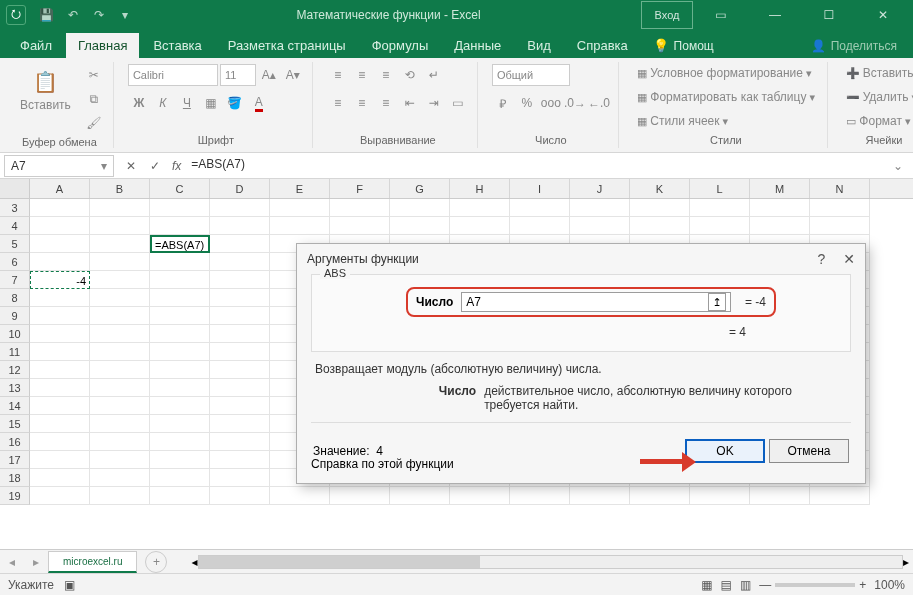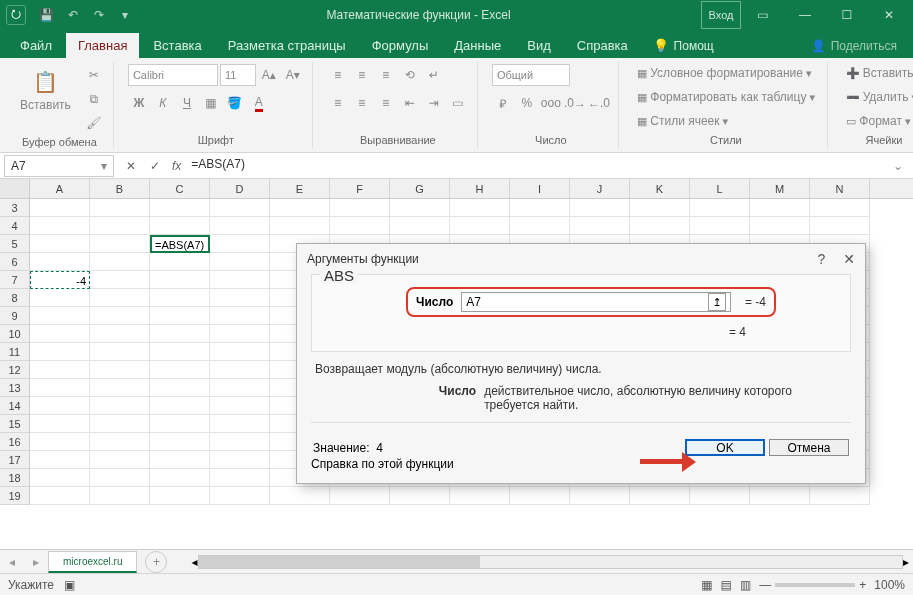--- a/index.html
+++ b/index.html
@@ -3,25 +3,25 @@
 <meta charset="utf-8">
 <style>
 *{box-sizing:border-box;margin:0;padding:0;font-family:"Segoe UI",Tahoma,sans-serif;font-size:12px}
 body{background:#fff;width:913px;height:611px;overflow:hidden;position:relative}
 .titlebar{height:30px;background:#0f7a4a;display:flex;align-items:center;color:#fff}
 .titlebar .autosave{width:20px;height:20px;border:1px solid #4fa87a;border-radius:3px;margin:0 6px;display:flex;align-items:center;justify-content:center;font-size:12px}
 .titlebar .qat{display:flex;gap:4px;margin-left:4px}
 .titlebar .qat span{width:22px;height:22px;display:flex;align-items:center;justify-content:center;opacity:.7}
 .titlebar .title{flex:1;text-align:center;color:#cfe8da;font-size:12px}
 .titlebar .rbtns{display:flex;gap:2px;margin-right:4px}
-.titlebar .rbtns span{width:40px;height:28px;display:flex;align-items:center;justify-content:center;opacity:.8}
+.titlebar .rbtns span{width:52px;height:28px;display:flex;align-items:center;justify-content:center;opacity:.8}
 .titlebar .login{border:1px solid #7fc09e;padding:1px 8px;font-size:11px;color:#fff}
 .tabs{height:28px;background:#0f7a4a;display:flex;align-items:flex-end;color:#fff;padding:0 8px;gap:2px}
 .tab{padding:5px 12px;cursor:pointer;font-size:13px;color:#d8efe2}
-.tab.active{background:#f3f3f3;color:#7f1d1d}
+.tab.active{background:#f3f3f3;color:#14532d}
 .share{margin-left:auto;display:flex;align-items:center;gap:4px;padding:5px 8px;color:#9ecbb2}
 .ribbon{height:95px;background:#f3f3f3;border-bottom:1px solid #d6d6d6;display:flex;padding:4px 6px;gap:6px}
 .group{border-right:1px solid #e0e0e0;padding:2px 8px;position:relative;display:flex;flex-direction:column}
 .group .gbody{flex:1;display:flex;align-items:flex-start;gap:6px}
 .group .glabel{text-align:center;font-size:11px;color:#666;padding-top:2px}
 .btn{display:flex;align-items:center;gap:3px;padding:2px 4px;color:#888;font-size:11px;white-space:nowrap}
 .bigbtn{display:flex;flex-direction:column;align-items:center;gap:2px;padding:4px 6px;color:#888}
 .bigbtn .ico{width:28px;height:28px;display:flex;align-items:center;justify-content:center;font-size:20px}
 .combo{border:1px solid #ccc;background:#fff;height:22px;padding:0 4px;display:flex;align-items:center;color:#888;font-size:11px}
 .stack{display:flex;flex-direction:column;gap:2px}
@@ -52,34 +52,34 @@
 .hsb .thumb{position:absolute;left:0;width:40%;height:100%;background:#cfcfcf}
 .statusbar{height:22px;background:#f3f3f3;border-top:1px solid #d6d6d6;display:flex;align-items:center;padding:0 8px;color:#555;font-size:11px;gap:10px}
 .statusbar .right{margin-left:auto;display:flex;align-items:center;gap:8px}
 .zoom{display:flex;align-items:center;gap:4px}
 .zoom .track{width:80px;height:4px;background:#ccc;position:relative}
 .dialog{position:absolute;left:296px;top:243px;width:570px;height:241px;background:#f6f6f6;border:1px solid #aeaeae;box-shadow:4px 4px 12px rgba(0,0,0,.25)}
 .dlgtitle{height:30px;display:flex;align-items:center;padding:0 10px;font-size:12px;color:#333}
 .dlgtitle .dclose{margin-left:auto;display:flex;gap:18px;color:#555}
 .dclose span{cursor:pointer;font-size:14px}
 .fieldset{margin:0 14px;border:1px solid #ddd;background:#fafafa;padding:8px 14px 12px;position:relative}
-.fieldset .legend{position:absolute;top:-8px;left:8px;background:#f6f6f6;padding:0 4px;font-size:15px;color:#333}
+.fieldset .legend{position:absolute;top:-8px;left:8px;background:#f6f6f6;padding:0 4px;font-size:11px;color:#333}
 .argrow{display:flex;align-items:center;gap:8px;border:2.5px solid #d83a2b;border-radius:8px;padding:3px 8px;margin:4px 60px 4px 80px}
 .argrow .albl{font-weight:bold;font-size:12px}
 .argrow .ainput{flex:1;height:20px;border:1px solid #9c9c9c;background:#fff;padding:0 4px;font-size:12px;display:flex;align-items:center;justify-content:space-between}
 .argrow .pick{border:1px solid #9c9c9c;width:18px;height:18px;display:flex;align-items:center;justify-content:center;font-size:11px}
 .argrow .aval{font-size:12px;color:#333;margin-left:6px}
 .resrow{text-align:right;padding:4px 90px 0 0;font-size:12px;color:#333}
 .desc{padding:10px 18px 4px;font-size:12px;color:#333}
 .argdesc{display:flex;padding:4px 18px;font-size:12px;color:#333;gap:8px}
 .argdesc .l{font-weight:bold;width:180px;text-align:right}
 .dlgfoot{display:flex;align-items:center;padding:10px 16px;gap:4px}
 .dlgfoot .val{font-size:12px}
 .dlgfoot .spacer{flex:1}
-.dlgfoot button{width:80px;height:17px;border:1px solid #8a8a8a;background:#efefef;font-size:12px}
+.dlgfoot button{width:80px;height:24px;border:1px solid #8a8a8a;background:#efefef;font-size:12px}
 .dlgfoot button.primary{border:2px solid #0a5fc1;background:#eaf2fb}
 .arrow{position:absolute;left:640px;top:452px;width:56px;height:20px;pointer-events:none}
 .arrow .shaft{position:absolute;left:0;top:7px;width:42px;height:5px;background:#d83a2b}
 .arrow .head{position:absolute;right:0;top:0;width:0;height:0;border-left:14px solid #d83a2b;border-top:10px solid transparent;border-bottom:10px solid transparent}
 hr.dlg{border:none;border-top:1px solid #ddd;margin:6px 14px}
 .vstack{display:flex;flex-direction:column;gap:1px}
 </style>
 </head>
 <body>
 

